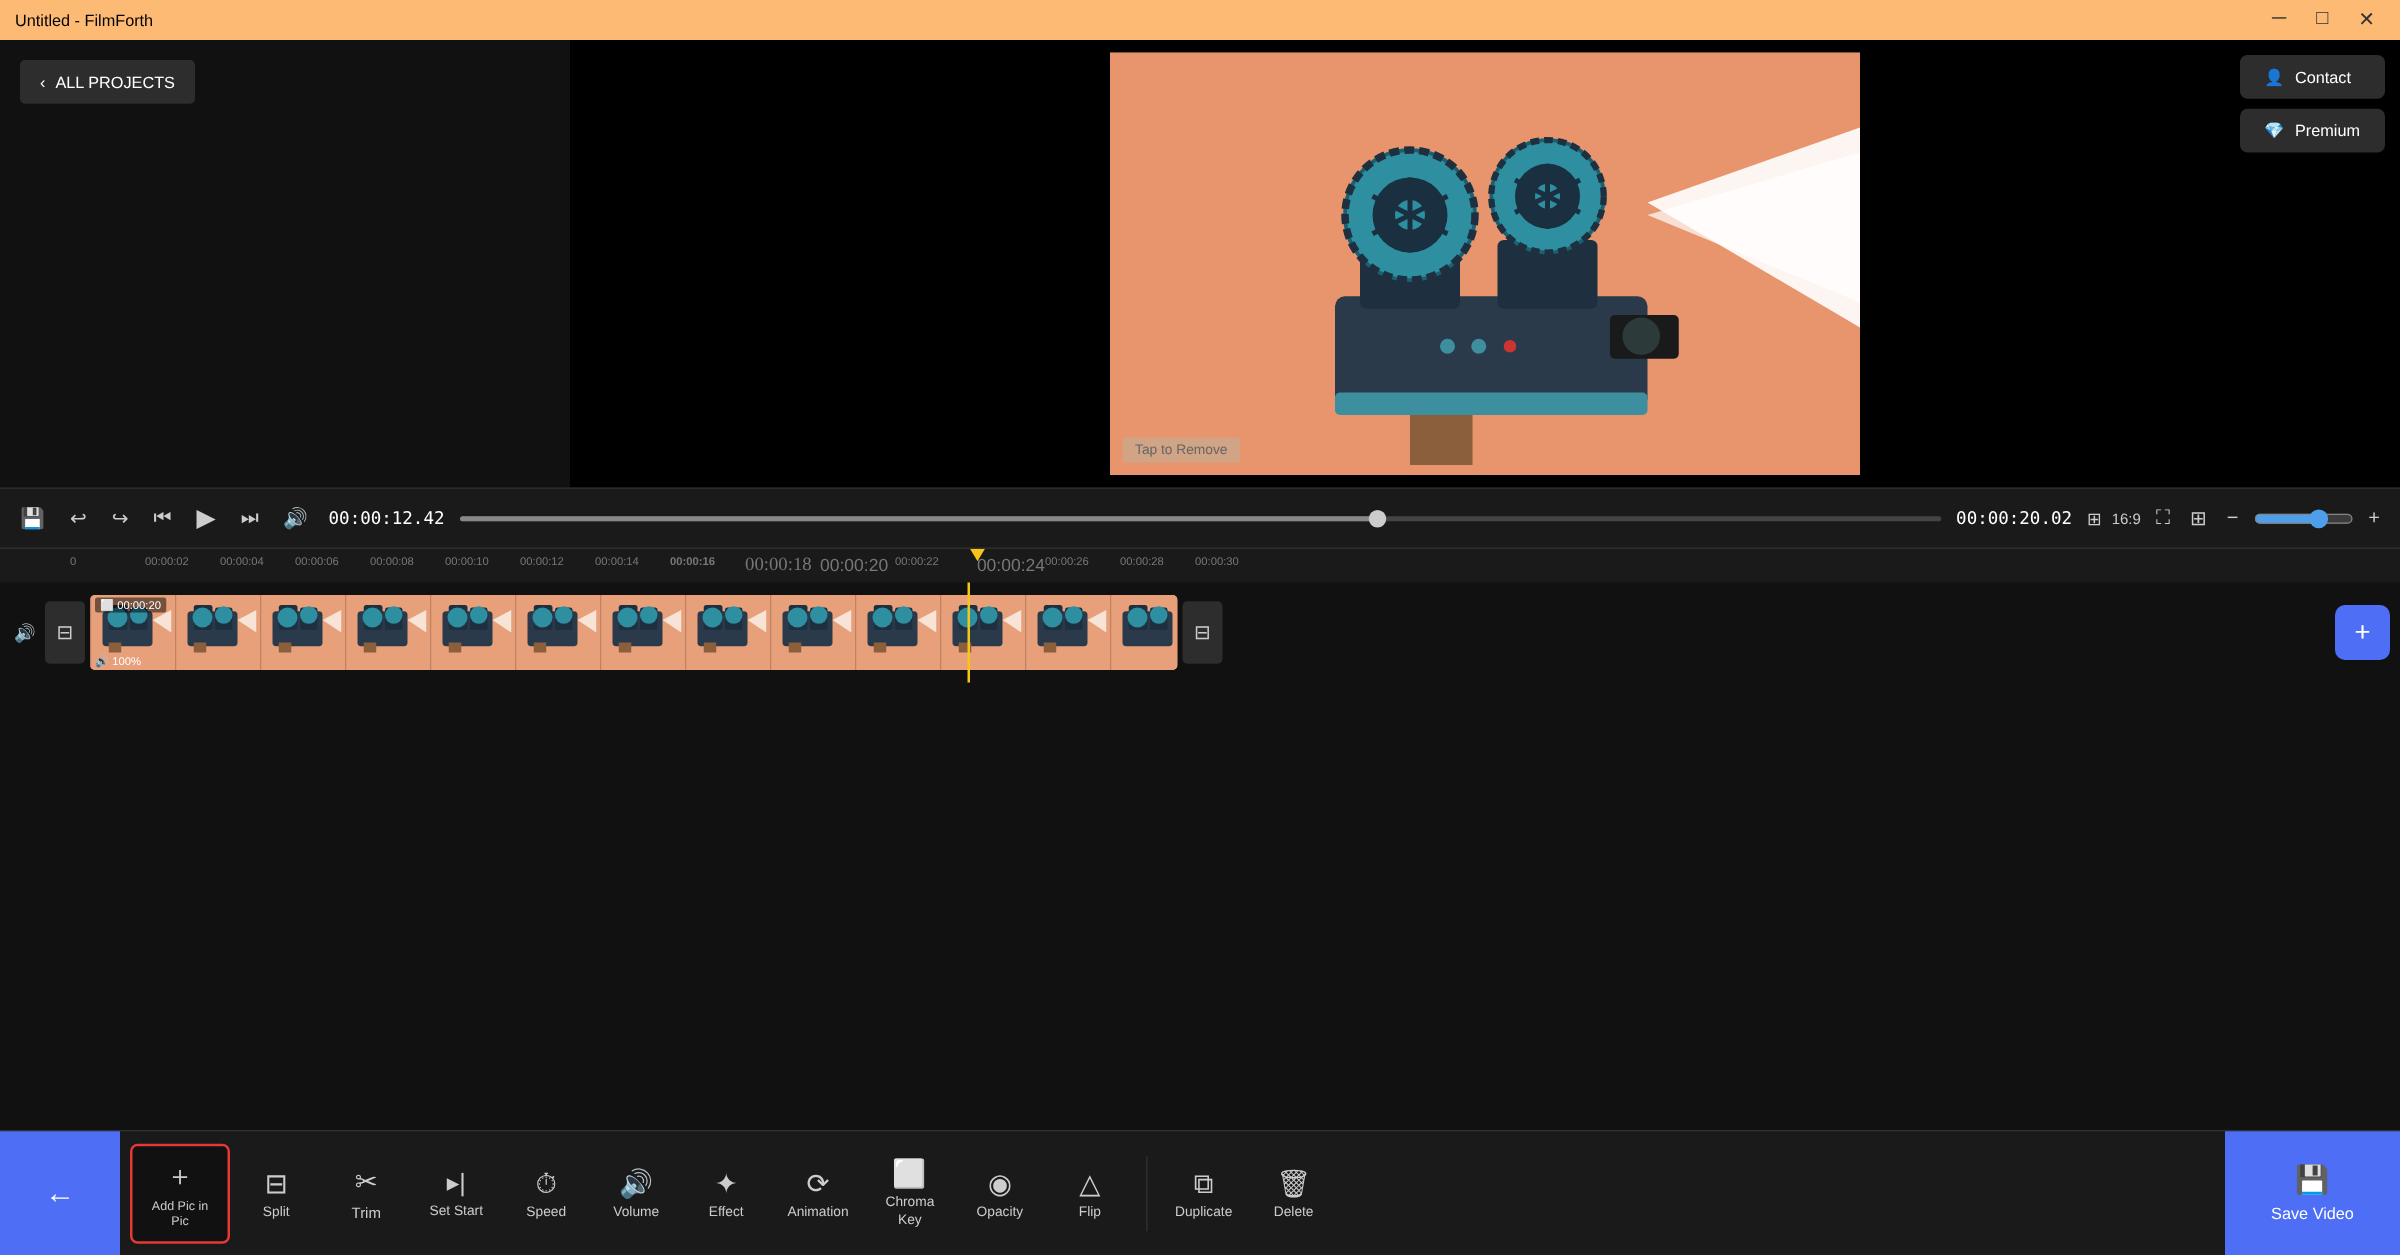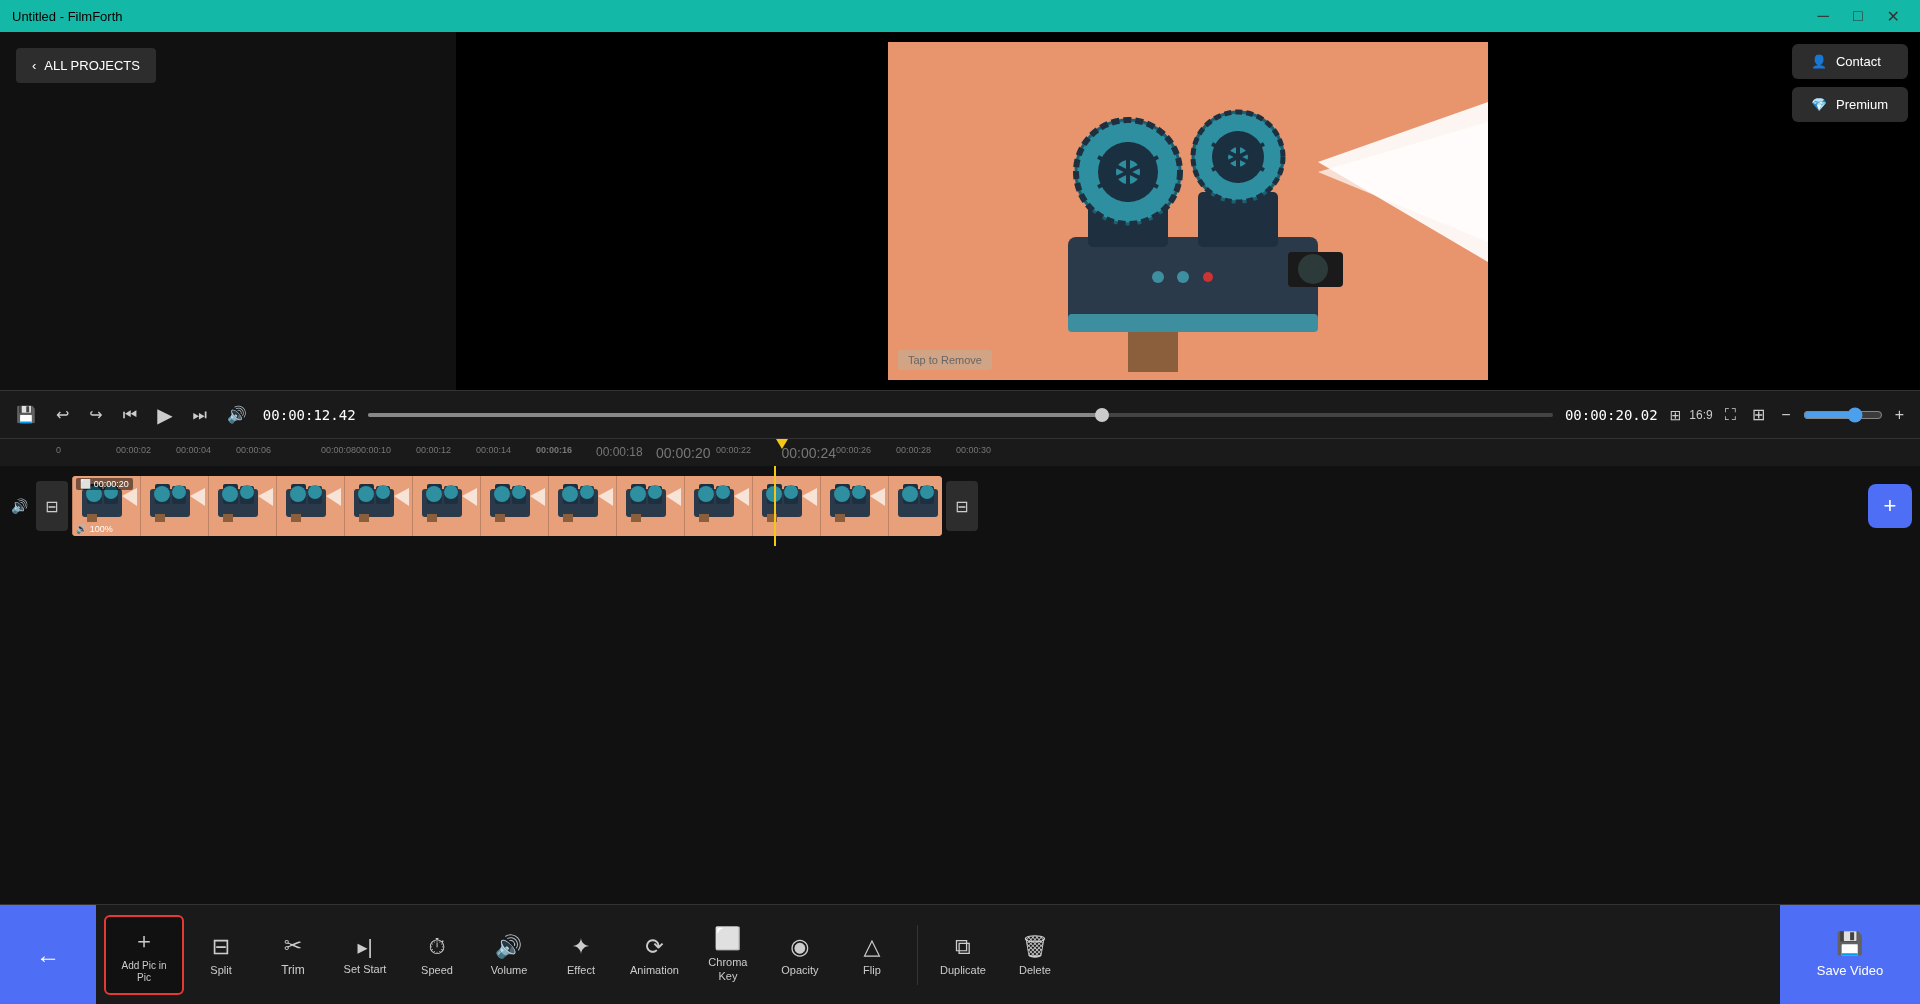--- a/index.html
+++ b/index.html
@@ -9,21 +9,21 @@
       font-family: 'Segoe UI', Arial, sans-serif;
       width: 1920px;
       height: 1004px;
       overflow: hidden;
       display: flex;
       flex-direction: column;
     }
 
     
     #title-bar {
-      background: #14b8a6;
+      background: #fdba74;
       height: 32px;
       display: flex;
       align-items: center;
       padding: 0 12px;
       color: #000;
       font-size: 13px;
       justify-content: space-between;
       flex-shrink: 0;
     }
     #title-bar-controls {
@@ -350,26 +350,26 @@
       <button class="ctrl-btn">+</button>
     </div>
   </div>
 
   <div id="timeline-ruler" style="height:28px;background:#1a1a1a;display:flex;align-items:center;padding:0 56px;position:relative;border-top:1px solid #333;">
     <div class="ruler-container">
       <span style="font-size:9px;color:#777;min-width:60px;">0</span>
       <span style="font-size:9px;color:#777;min-width:60px;">00:00:02</span>
       <span style="font-size:9px;color:#777;min-width:60px;">00:00:04</span>
       <span style="font-size:9px;color:#777;min-width:60px;">00:00:06</span>
-      <span style="font-size:9px;color:#777;min-width:60px;text-align:right;">00:00:08</span>
+      <span style="font-size:9px;color:#777;min-width:60px;">00:00:08</span>
       <span style="font-size:9px;color:#777;min-width:60px;">00:00:10</span>
       <span style="font-size:9px;color:#777;min-width:60px;">00:00:12</span>
       <span style="font-size:9px;color:#777;min-width:60px;">00:00:14</span>
       <span style="font-size:9px;color:#777;min-width:60px;font-weight:bold;">00:00:16</span>
-      <span style="font-size:12px;color:#777;min-width:60px;">00:00:18</span>
+      <span style="font-size:15px;color:#777;min-width:60px;font-family:Liberation Serif, serif;">00:00:18</span>
       <span style="font-size:14px;color:#777;min-width:60px;">00:00:20</span>
       <span style="font-size:9px;color:#777;min-width:60px;">00:00:22</span>
       <span style="font-size:14px;color:#777;min-width:60px;text-align:right;">00:00:24</span>
       <span style="font-size:9px;color:#777;min-width:60px;">00:00:26</span>
       <span style="font-size:9px;color:#777;min-width:60px;">00:00:28</span>
       <span style="font-size:9px;color:#777;min-width:60px;">00:00:30</span>
     </div>
 
     <div style="position:absolute;left:calc(56px + 37.5%);top:0;width:0;height:0;border-left:6px solid transparent;border-right:6px solid transparent;border-top:10px solid #f5c518;"></div>
   </div>

